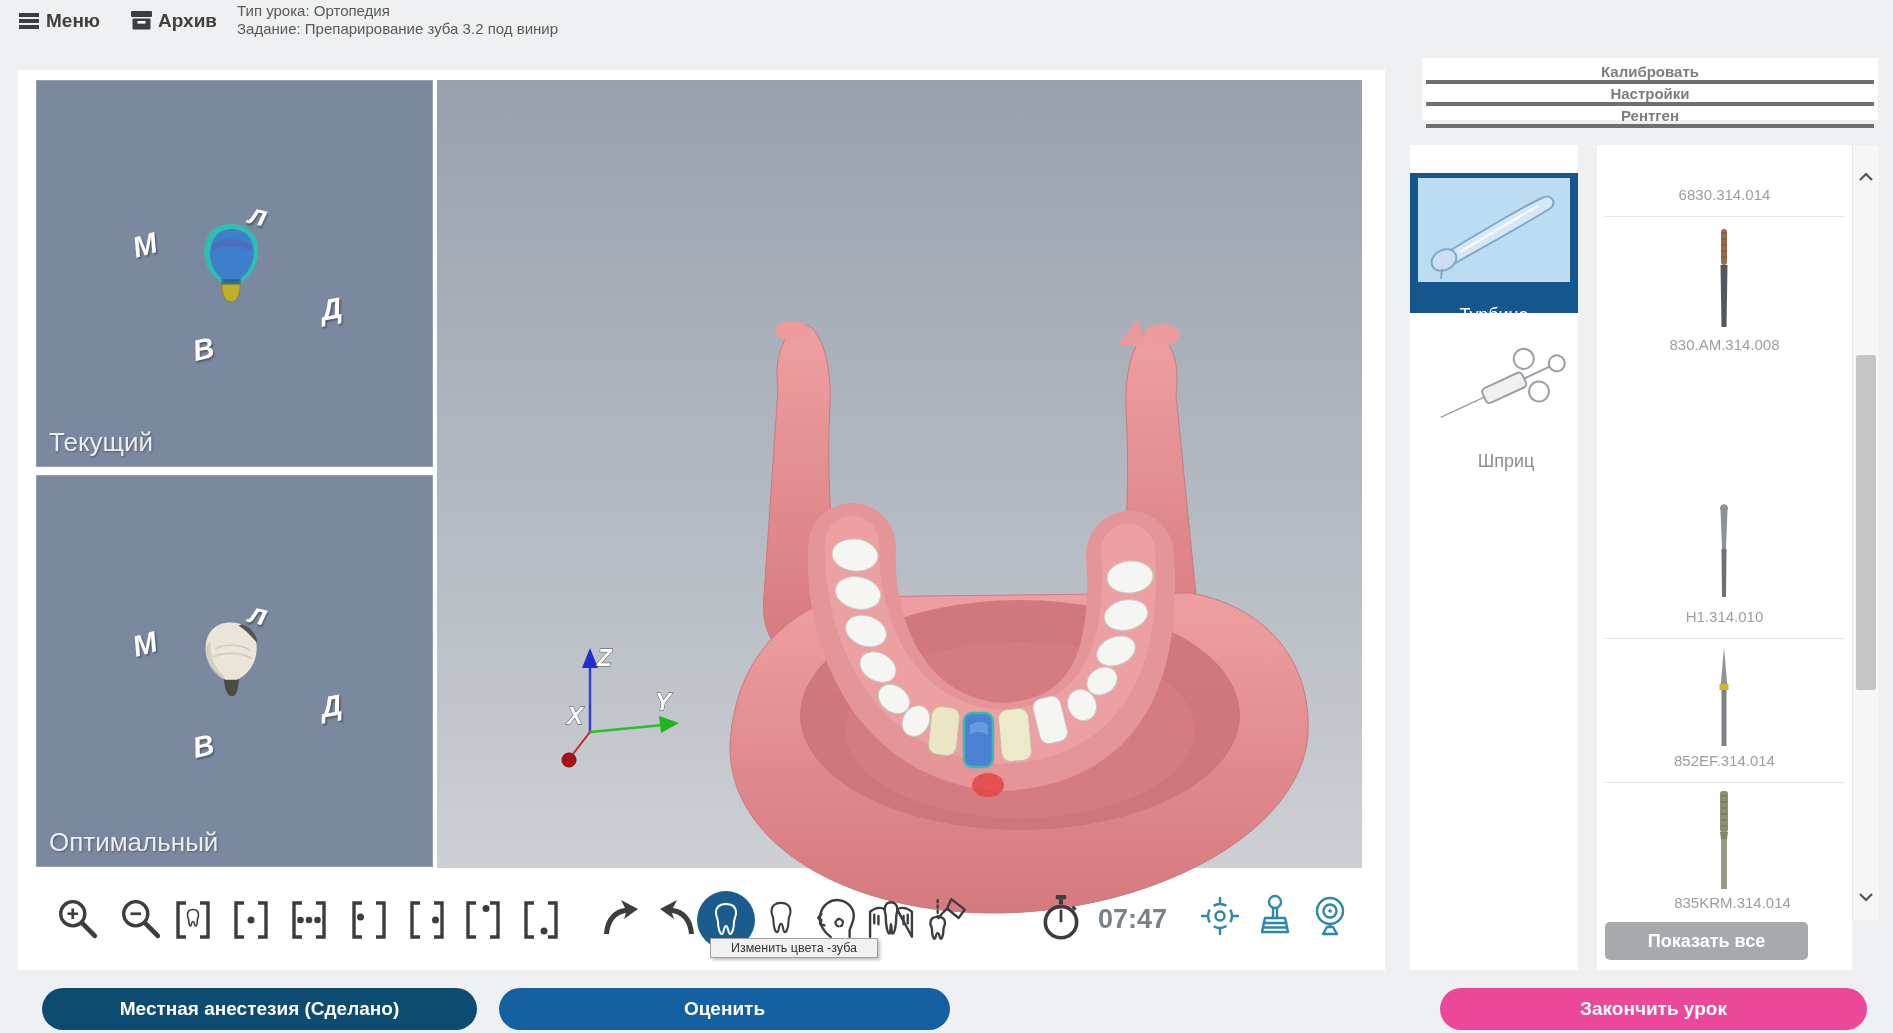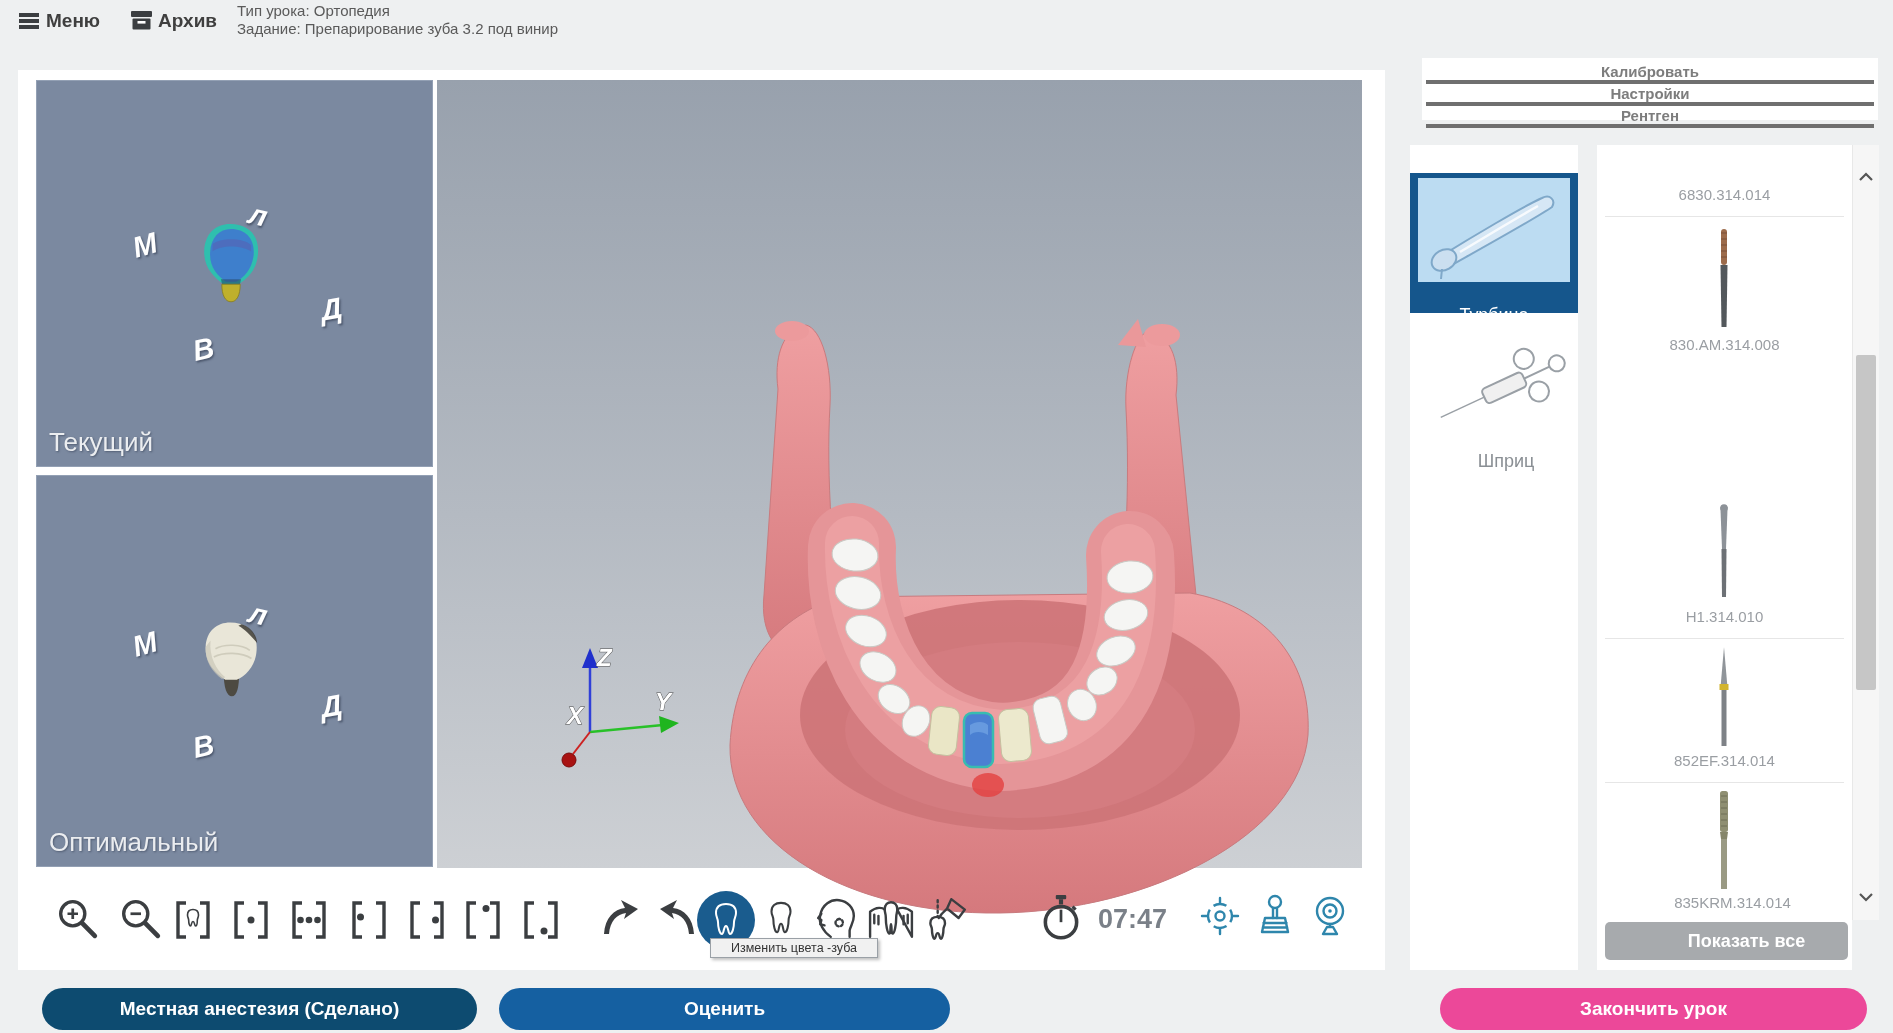--- a/index.html
+++ b/index.html
@@ -384,21 +384,21 @@
     <div class="abs" style="left:0;top:641px;width:255px;height:140px;">
       <svg class="abs" style="left:107px;top:0;" width="40" height="108" viewBox="0 0 40 108">
         <rect x="16" y="5" width="8" height="41" rx="2.5" fill="#8f8f72"></rect>
         <path d="M17 10 H23 M17 16 H23 M17 22 H23 M17 28 H23 M17 34 H23 M17 40 H23" stroke="#6f6f56" stroke-width="1"></path>
         <polygon points="16,46 24,46 23,53 17,53" fill="#85856a"></polygon>
         <rect x="17" y="53" width="6" height="50" fill="#9a9a84"></rect>
       </svg>
       <div class="abs bur-label" style="left:8px;top:108px;width:255px;">835KRM.314.014</div>
     </div>
 
-    <div class="abs show-all" style="left:8px;top:777px;width:203px;height:38px;padding-left:40px;">Показать все</div>
+    <div class="abs show-all" style="left:8px;top:777px;width:203px;height:38px;">Показать все</div>
   </div>
 
   <div class="abs sb-track" style="left:1852px;top:145px;width:26px;height:775px;">
     <svg class="abs" style="left:4px;top:25px;" width="18" height="14" viewBox="0 0 18 14">
         <polyline points="3,10 9,4 15,10" fill="none" stroke="#555" stroke-width="2.2"></polyline>
       </svg>
     <div class="abs sb-thumb" style="left:3px;top:210px;width:20px;height:335px;"></div>
     <svg class="abs" style="left:4px;top:745px;" width="18" height="14" viewBox="0 0 18 14">
         <polyline points="3,4 9,10 15,4" fill="none" stroke="#555" stroke-width="2.2"></polyline>
       </svg>

